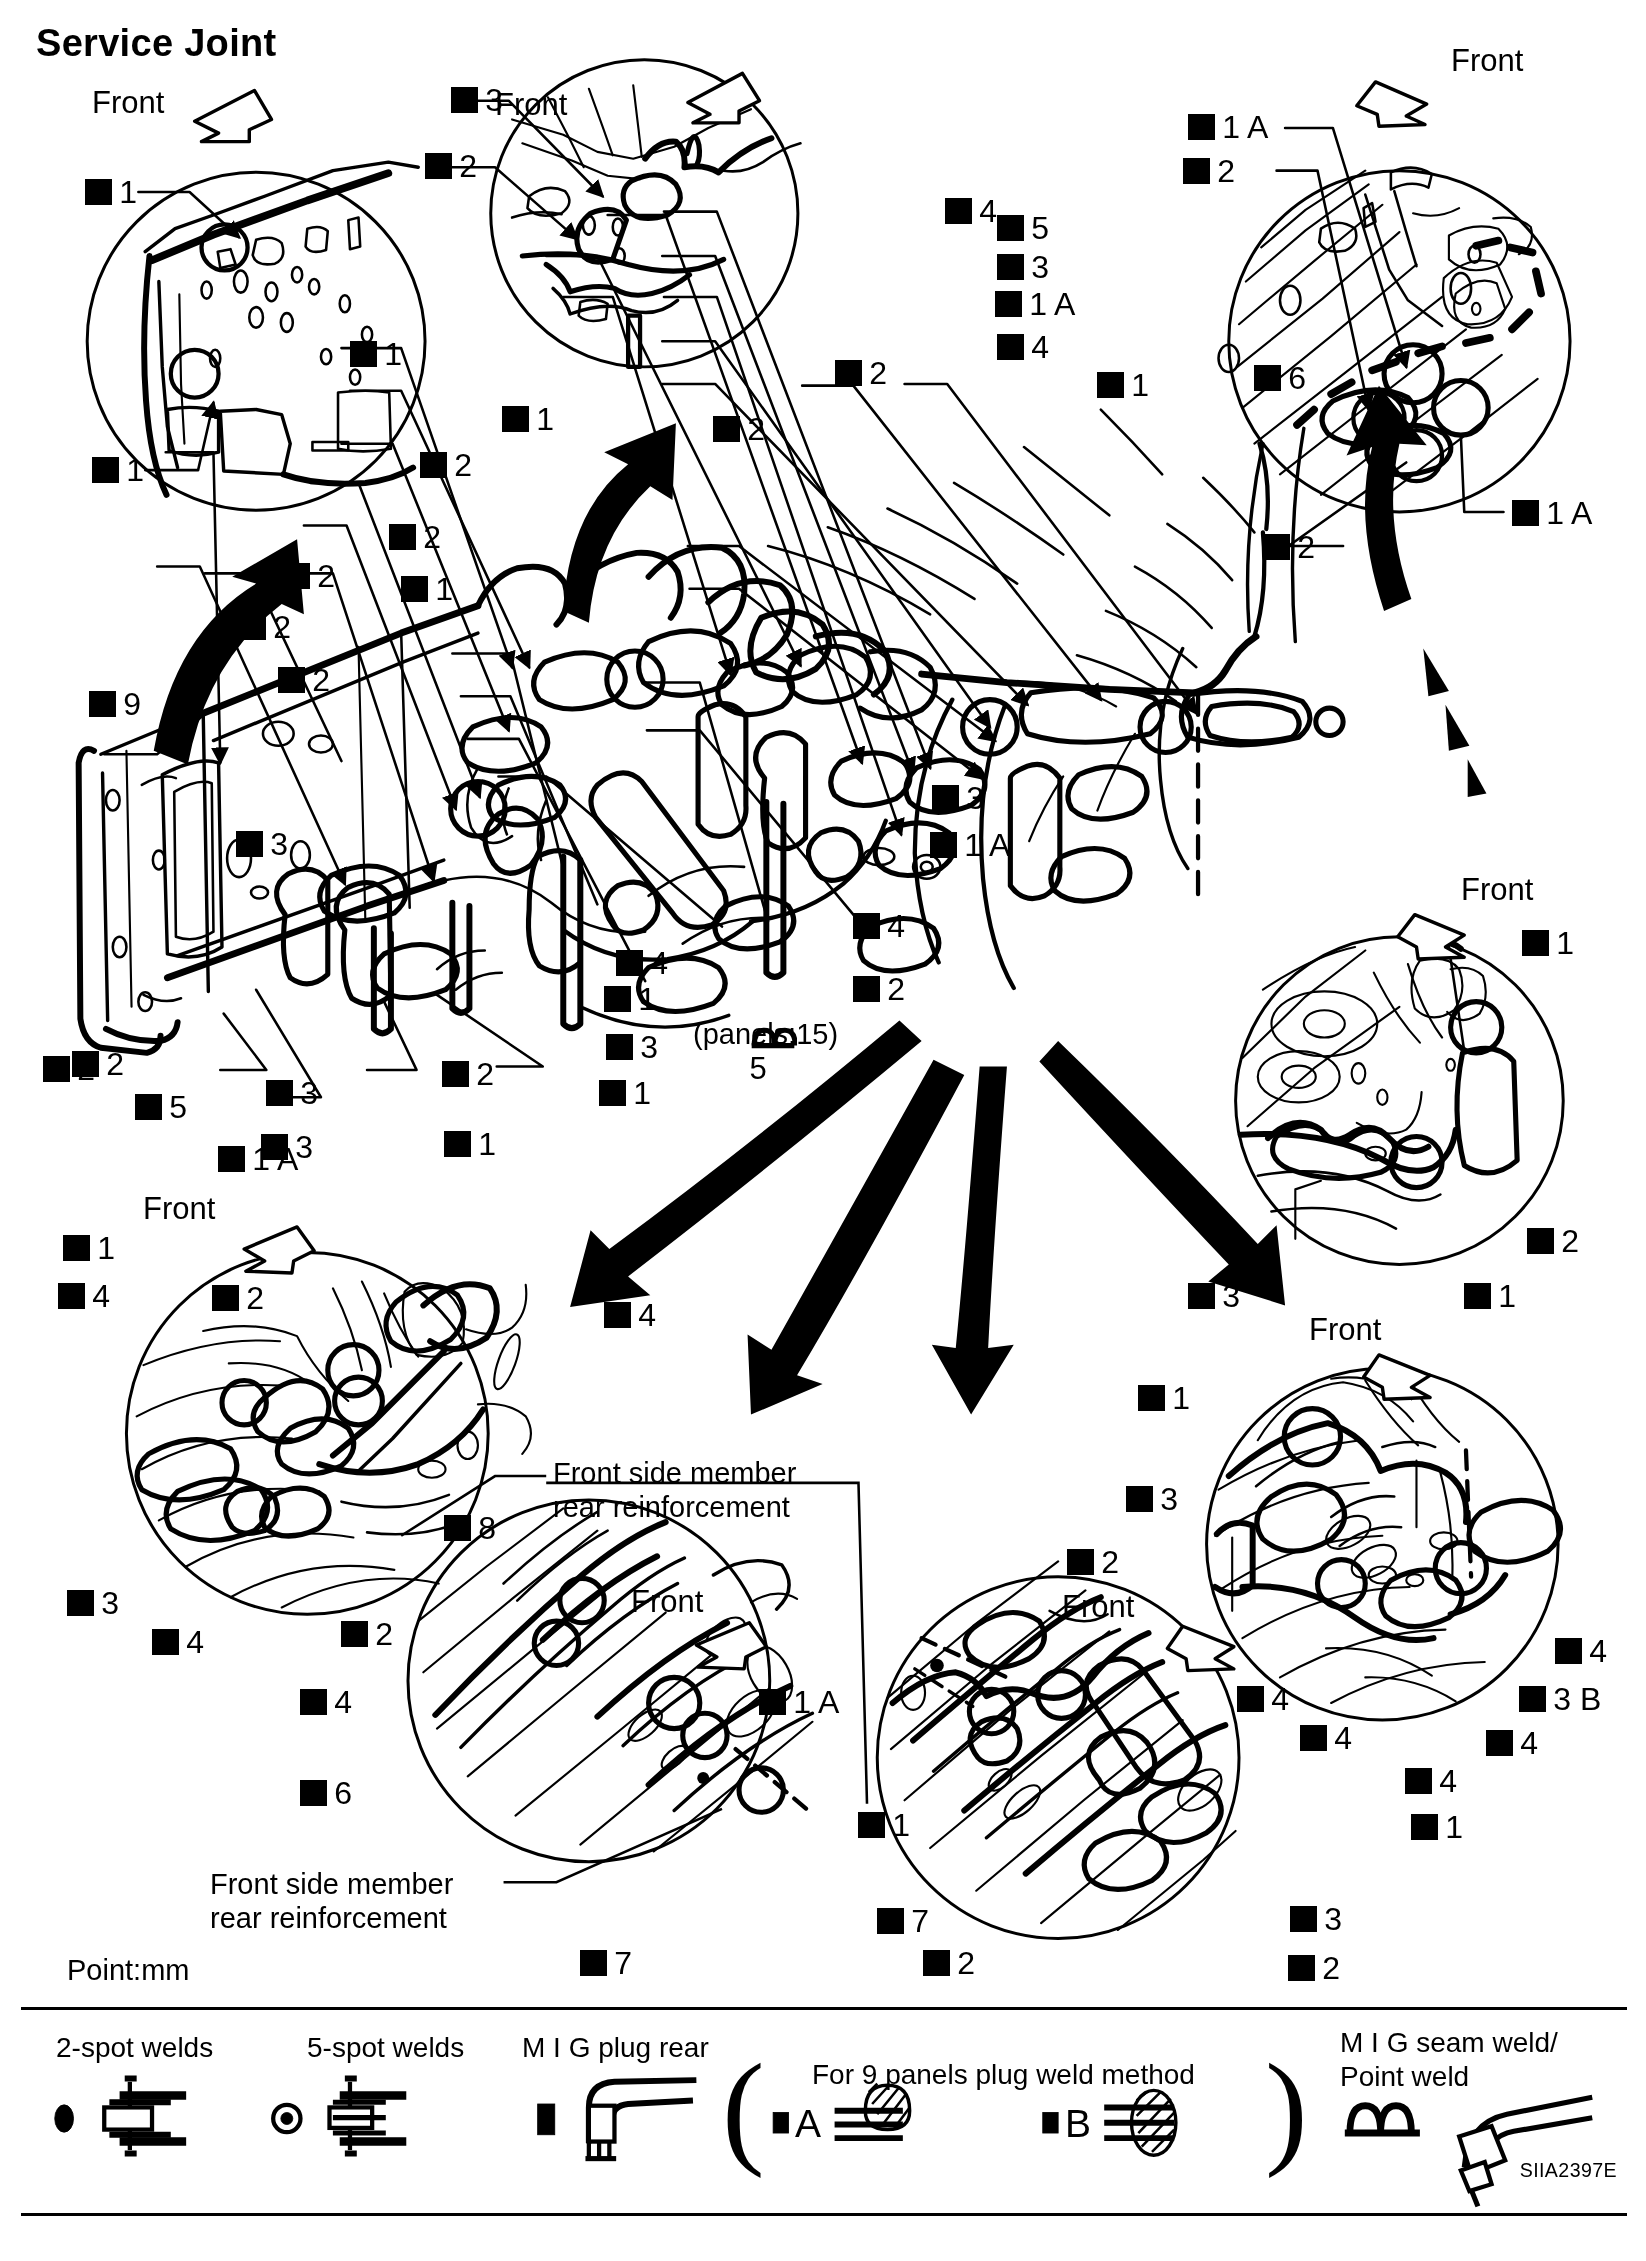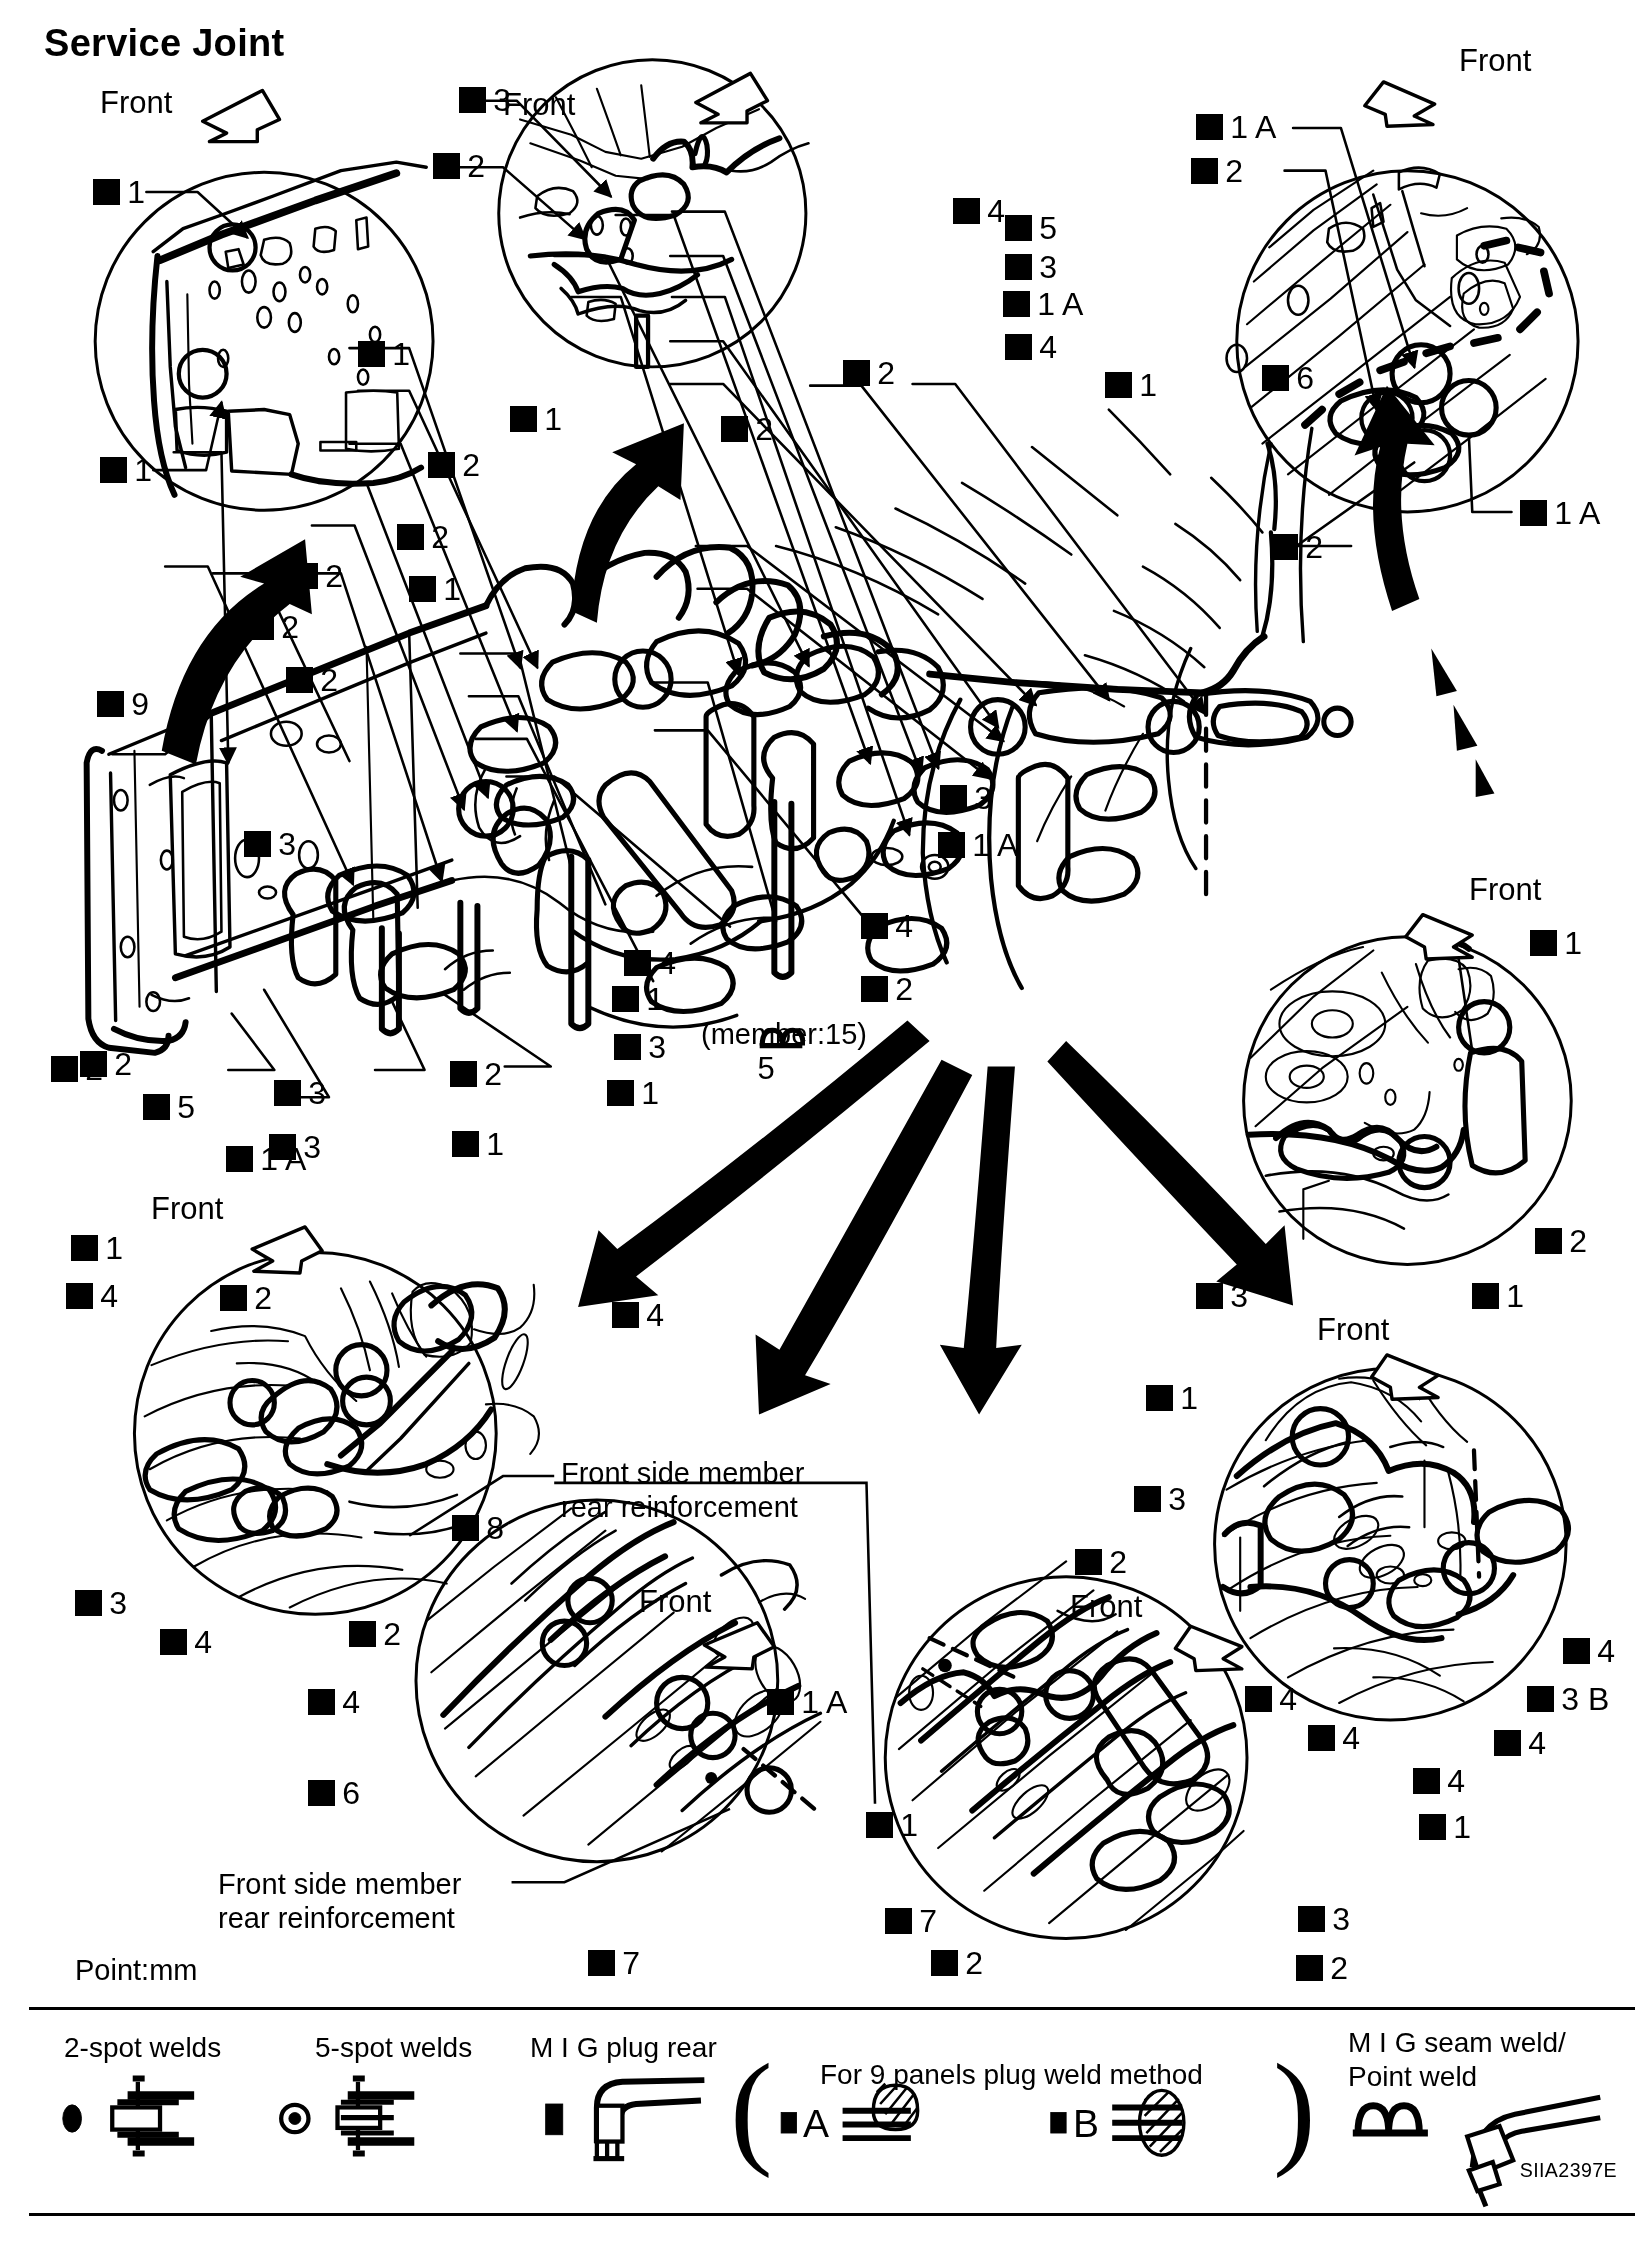--- a/index.html
+++ b/index.html
@@ -1,21 +1,21 @@
 <!DOCTYPE html>
 <html style="font-size:13.7px"><head>
 <meta charset="utf-8">
 <title>Service Joint</title>
 <style>
   html,body{margin:0;padding:0;background:#ffffff;}
   body{
     width:1647px;height:2261px;position:relative;overflow:hidden;
     font-family:"Liberation Sans", sans-serif;color:#000;
   }
-  .page{position:absolute;inset:0;margin-left:8px;}
+  .page{position:absolute;inset:0;}
 
   
   .title{
     position:absolute;left:36px;top:22px;font-size:38px;font-weight:bold;
     letter-spacing:0.3px;
   }
   .front-lbl{position:absolute;font-size:31px;white-space:nowrap;}
   .anno{position:absolute;font-size:29px;line-height:1.18;white-space:pre;}
   .unit{position:absolute;left:67px;top:1954px;font-size:29px;}
   .code{position:absolute;right:30px;top:2159px;font-size:19.6px;letter-spacing:0.4px;text-align:center;}
@@ -709,21 +709,21 @@
       <span>2</span>
     </div>
 
   <div class="anno" style="left:715px;top:978px;font-size:31px;">
     <svg width="48" height="29" style="vertical-align:-6.8px" viewBox="0 0 56 34">
       <path d="M3,30 L53,30" stroke="#000" stroke-width="6" fill="none"></path>
       <path d="M6,30 q0,-18 12,-18 q12,0 12,18 q0,-18 12,-18 q12,0 12,18" stroke="#000" stroke-width="6" fill="none"></path>
     </svg>
     <span>5</span>
   </div>
-  <div class="anno" style="left:693px;top:1017px;">(member:15)</div>
+  <div class="anno" style="left:693px;top:1017px;">(panels:15)</div>
 
   <div class="cal" style="left:1522px;top:927px">
       <span class="sq"></span>
       <span>1</span>
     </div>
   <div class="cal" style="left:1527px;top:1225px">
       <span class="sq"></span>
       <span>2</span>
     </div>
   <div class="cal" style="left:1464px;top:1280px">

